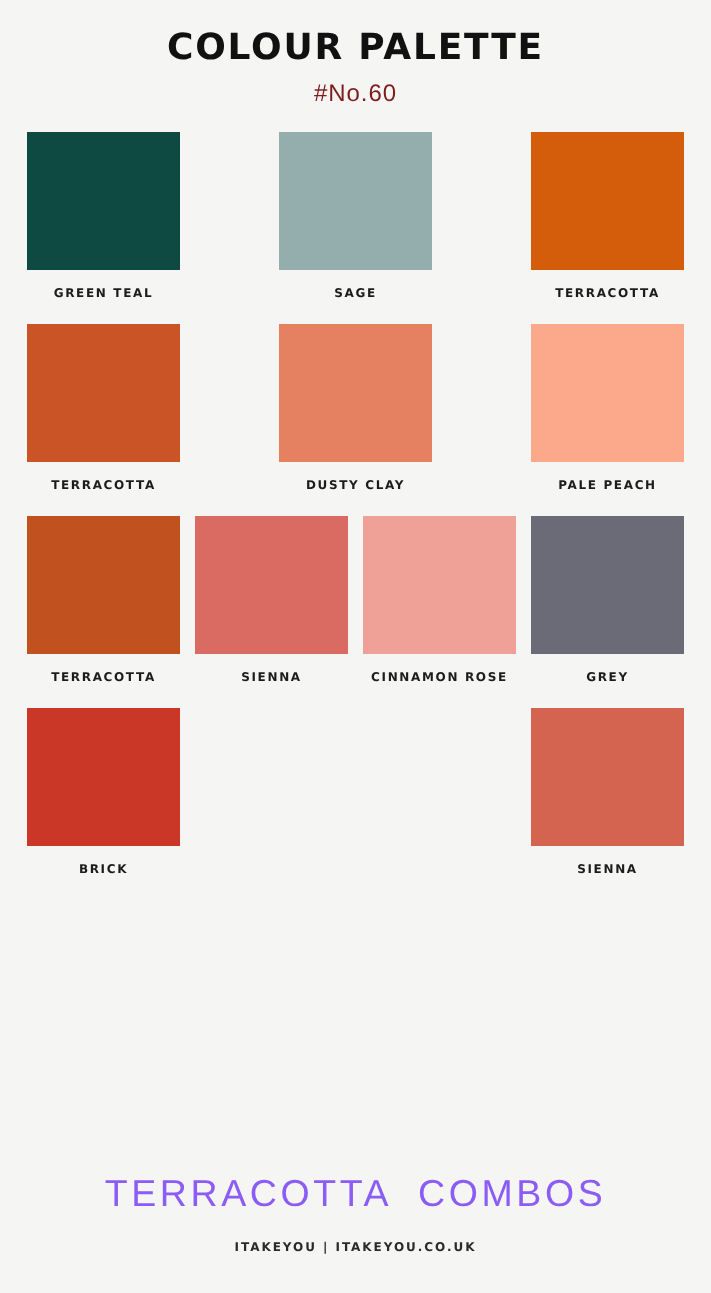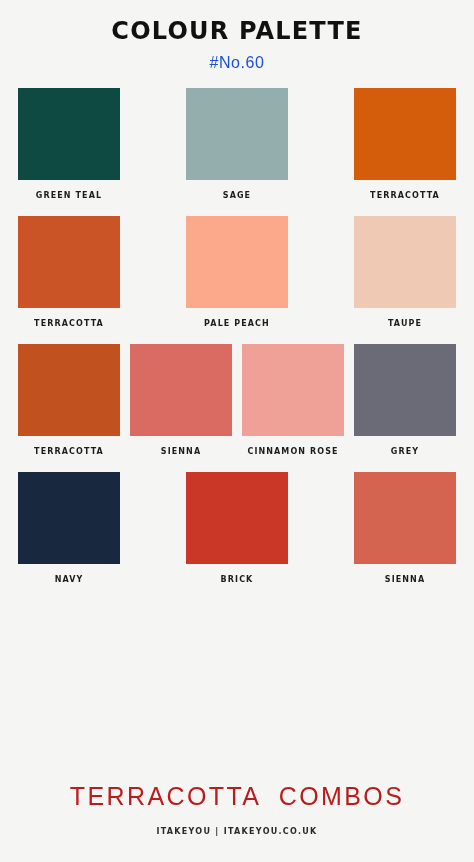--- a/index.html
+++ b/index.html
@@ -37,21 +37,21 @@
     color: #111111;
     line-height: 1.1;
     margin: 0;
   }
   .subtitle {
     margin: 10px 0 0 0;
     font-family: "Liberation Sans", sans-serif;
     font-weight: 400;
     font-size: 16px;
     letter-spacing: 0.6px;
-    color: #1d4ed8;
+    color: #7f1d1d;
   }
 
   
   .grid {
     margin-top: 16px;
     padding: 0 18px;
     box-sizing: border-box;
     flex: 1;
   }
   .row {
@@ -87,21 +87,21 @@
   
   .footer {
     text-align: center;
     padding-bottom: 26px;
   }
   .footer-title {
     font-family: "Liberation Sans", sans-serif;
     font-weight: 300;
     font-size: 25px;
     letter-spacing: 2.4px;
-    color: #b91c1c;
+    color: #8b5cf6;
     margin: 0;
     white-space: pre;
   }
   .footer-credit {
     margin-top: 16px;
     font-family: "DejaVu Sans", sans-serif;
     font-weight: 700;
     font-size: 8px;
     letter-spacing: 1.3px;
     color: #2a2a2a;
@@ -133,26 +133,26 @@
         <div class="swatch-label">TERRACOTTA</div>
       </div>
     </div>
 
     <div class="row">
       <div class="swatch-cell">
         <div class="swatch" style="background-color: rgb(202, 84, 38);"></div>
         <div class="swatch-label">TERRACOTTA</div>
       </div>
       <div class="swatch-cell">
+        <div class="swatch" style="background-color: rgb(229, 128, 96);"></div>
+        <div class="swatch-label">DUSTY CLAY</div>
+      </div>
+      <div class="swatch-cell">
         <div class="swatch" style="background-color: rgb(251, 169, 138);"></div>
         <div class="swatch-label">PALE PEACH</div>
-      </div>
-      <div class="swatch-cell">
-        <div class="swatch" style="background-color: rgb(239, 201, 179);"></div>
-        <div class="swatch-label">TAUPE</div>
       </div>
     </div>
 
     <div class="row">
       <div class="swatch-cell">
         <div class="swatch" style="background-color: rgb(193, 82, 31);"></div>
         <div class="swatch-label">TERRACOTTA</div>
       </div>
       <div class="swatch-cell">
         <div class="swatch" style="background-color: rgb(217, 107, 98);"></div>
@@ -163,24 +163,20 @@
         <div class="swatch-label">CINNAMON ROSE</div>
       </div>
       <div class="swatch-cell">
         <div class="swatch" style="background-color: rgb(107, 107, 120);"></div>
         <div class="swatch-label">GREY</div>
       </div>
     </div>
 
     <div class="row">
       <div class="swatch-cell">
-        <div class="swatch" style="background-color: rgb(23, 40, 63);"></div>
-        <div class="swatch-label">NAVY</div>
-      </div>
-      <div class="swatch-cell">
         <div class="swatch" style="background-color: rgb(202, 55, 38);"></div>
         <div class="swatch-label">BRICK</div>
       </div>
       <div class="swatch-cell">
         <div class="swatch" style="background-color: rgb(212, 100, 80);"></div>
         <div class="swatch-label">SIENNA</div>
       </div>
     </div>
 
   </div>

